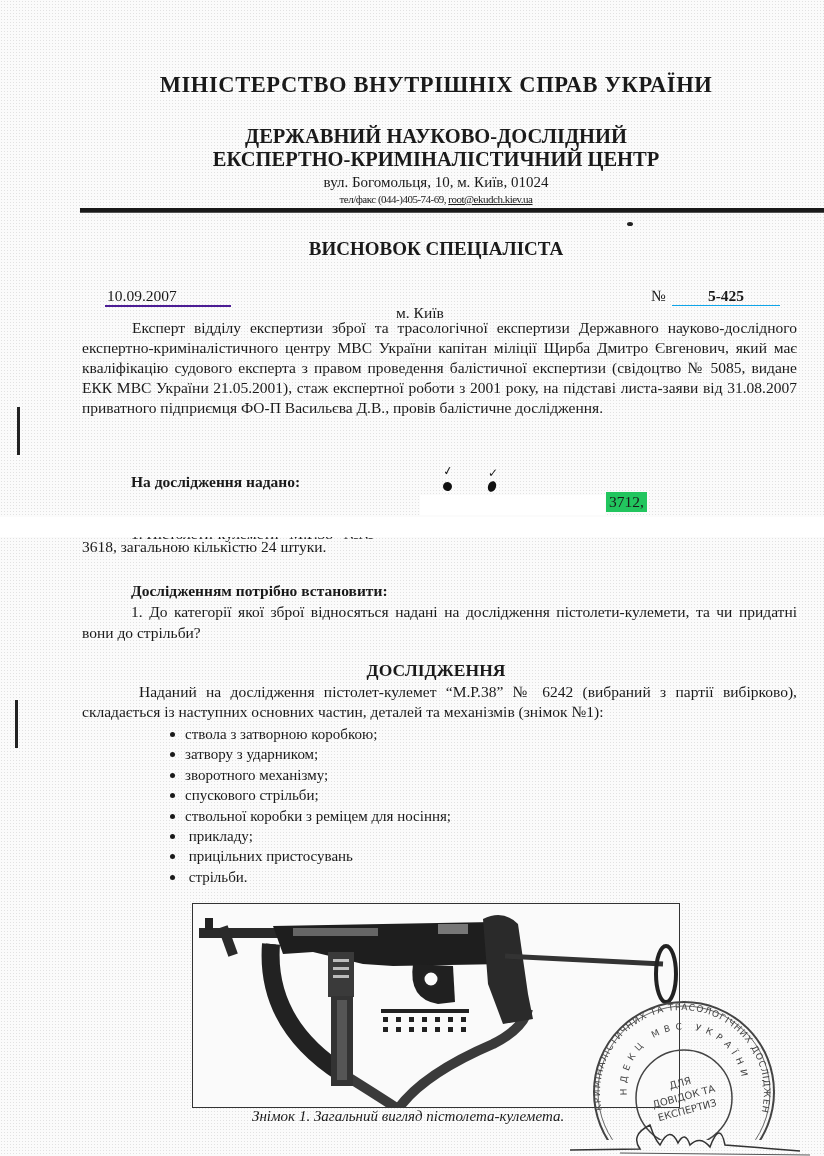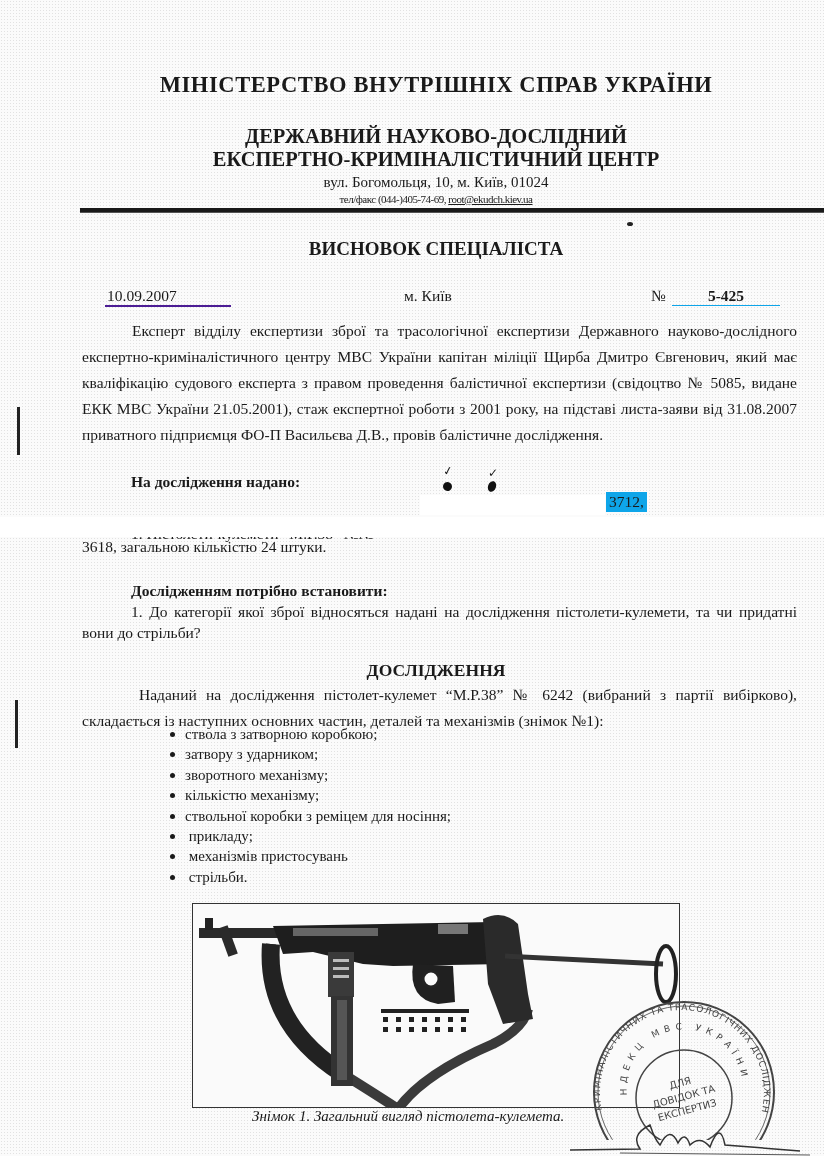--- a/index.html
+++ b/index.html
@@ -17,31 +17,31 @@
     .center-name { left: 0; width: 872px; text-align: center; font-weight: bold; font-size: 20.5px; }
     .cn1 { top: 125px; }
     .cn2 { top: 148px; }
     .address { left: 0; width: 872px; top: 174px; text-align: center; font-size: 15px; }
     .contacts { left: 0; width: 872px; top: 193px; text-align: center; font-size: 11px; letter-spacing: -0.5px; }
     .contacts .email { text-decoration: underline; }
     .rule { left: 80px; width: 744px; top: 208px; height: 5px; background: #1a1a1a; border-bottom: 1px solid #555; }
     .blot { left: 627px; top: 222px; width: 6px; height: 4px; background: #222; border-radius: 50%; }
     .doc-title { left: 0; width: 872px; top: 238px; text-align: center; font-weight: bold; font-size: 19px; }
     .meta-date { left: 105px; top: 287px; width: 126px; font-size: 15.5px; border-bottom: 2px solid #4c1d95; padding-bottom: 0; line-height: 18px; }
-    .meta-city { left: 396px; top: 287px; font-size: 15.5px; line-height: 18px; margin-left: 8px; }
+    .meta-city { left: 396px; top: 304px; font-size: 15.5px; line-height: 18px; }
     .meta-num-sign { left: 651px; top: 287px; font-size: 15.5px; line-height: 18px; }
     .meta-num { left: 672px; top: 287px; width: 108px; text-align: center; font-size: 15.5px; font-weight: bold; border-bottom: 1px solid #0ea5e9; line-height: 18px; }
-    .para { left: 82px; width: 715px; font-size: 15.5px; line-height: 26px; text-align: justify; }
+    .para { left: 82px; width: 715px; font-size: 15.5px; line-height: 20px; text-align: justify; }
     .p-intro { top: 318px; text-indent: 50px; }
     .section-label { left: 131px; font-size: 15.5px; font-weight: bold; line-height: 20px; }
     .s1 { top: 472px; }
     .item1 { left: 131px; top: 492px; font-size: 15.5px; line-height: 20px; margin-top: 32px; }
     .redact-bar { left: 0; top: 517px; width: 824px; height: 20px; background: #ffffff; }
     .redact-block { left: 420px; top: 495px; width: 185px; height: 20px; background: #ffffff; }
-    .highlight-num { left: 606px; top: 492px; padding: 0 3px; background: #0ea5e9; font-size: 15.5px; line-height: 20px; }
+    .highlight-num { left: 606px; top: 492px; padding: 0 3px; background: #22c55e; font-size: 15.5px; line-height: 20px; }
     .item1-cont { left: 82px; top: 537px; font-size: 15.5px; line-height: 20px; }
     .tick1 { left: 443px; top: 464px; font-size: 12px; font-family: "DejaVu Sans", sans-serif; transform: rotate(-10deg); }
     .tick2 { left: 488px; top: 466px; font-size: 12px; font-family: "DejaVu Sans", sans-serif; }
     .dot1 { left: 443px; top: 482px; width: 9px; height: 9px; background: #111; border-radius: 50%; transform: rotate(-30deg); }
     .dot2 { left: 488px; top: 481px; width: 8px; height: 11px; background: #111; border-radius: 50%; transform: rotate(20deg); }
     .s2 { top: 581px; }
     .task1 { left: 82px; top: 601px; width: 715px; font-size: 15.5px; line-height: 21px; text-indent: 49px; text-align: justify; }
     .research-head { left: 0; width: 872px; top: 660px; text-align: center; font-weight: bold; font-size: 17.5px; }
     .p-research { top: 682px; text-indent: 57px; }
     .parts { left: 165px; top: 724px; list-style: none; font-size: 15px; line-height: 20.4px; }
@@ -94,24 +94,24 @@
 <div class="abs section-label s2">Дослідженням потрібно встановити:</div>
 <div class="abs task1">1. До категорії якої зброї відносяться надані на дослідження пістолети-кулемети, та чи придатні вони до стрільби?</div>
 
 <div class="abs research-head">ДОСЛІДЖЕННЯ</div>
 <div class="abs para p-research">Наданий на дослідження пістолет-кулемет “М.Р.38” № 6242 (вибраний з партії вибірково), складається із наступних основних частин, деталей та механізмів (знімок №1):</div>
 
 <ul class="abs parts">
   <li><span class="bullet"></span><span>ствола з затворною коробкою;</span></li>
   <li><span class="bullet"></span><span>затвору з ударником;</span></li>
   <li><span class="bullet"></span><span>зворотного механізму;</span></li>
-  <li><span class="bullet"></span><span>кількістю механізму;</span></li>
+  <li><span class="bullet"></span><span>спускового стрільби;</span></li>
   <li><span class="bullet"></span><span>ствольної коробки з реміцем для носіння;</span></li>
   <li><span class="bullet"></span><span style="white-space:pre"> прикладу;</span></li>
-  <li><span class="bullet"></span><span style="white-space:pre"> механізмів пристосувань</span></li>
+  <li><span class="bullet"></span><span style="white-space:pre"> прицільних пристосувань</span></li>
   <li><span class="bullet"></span><span style="white-space:pre"> стрільби.</span></li>
 </ul>
 
 <div class="abs figure">
   <svg width="488" height="205" viewBox="0 0 488 205">
 
     <path d="M78 40 Q 70 120 150 170 Q 190 195 205 205 Q 230 170 300 140 Q 330 125 335 105" fill="none" stroke="#3a3a3a" stroke-width="10"></path>
     <path d="M78 40 Q 72 120 150 170" fill="none" stroke="#222" stroke-width="18"></path>
 
     <rect x="6" y="24" width="80" height="10" fill="#2a2a2a"></rect>

